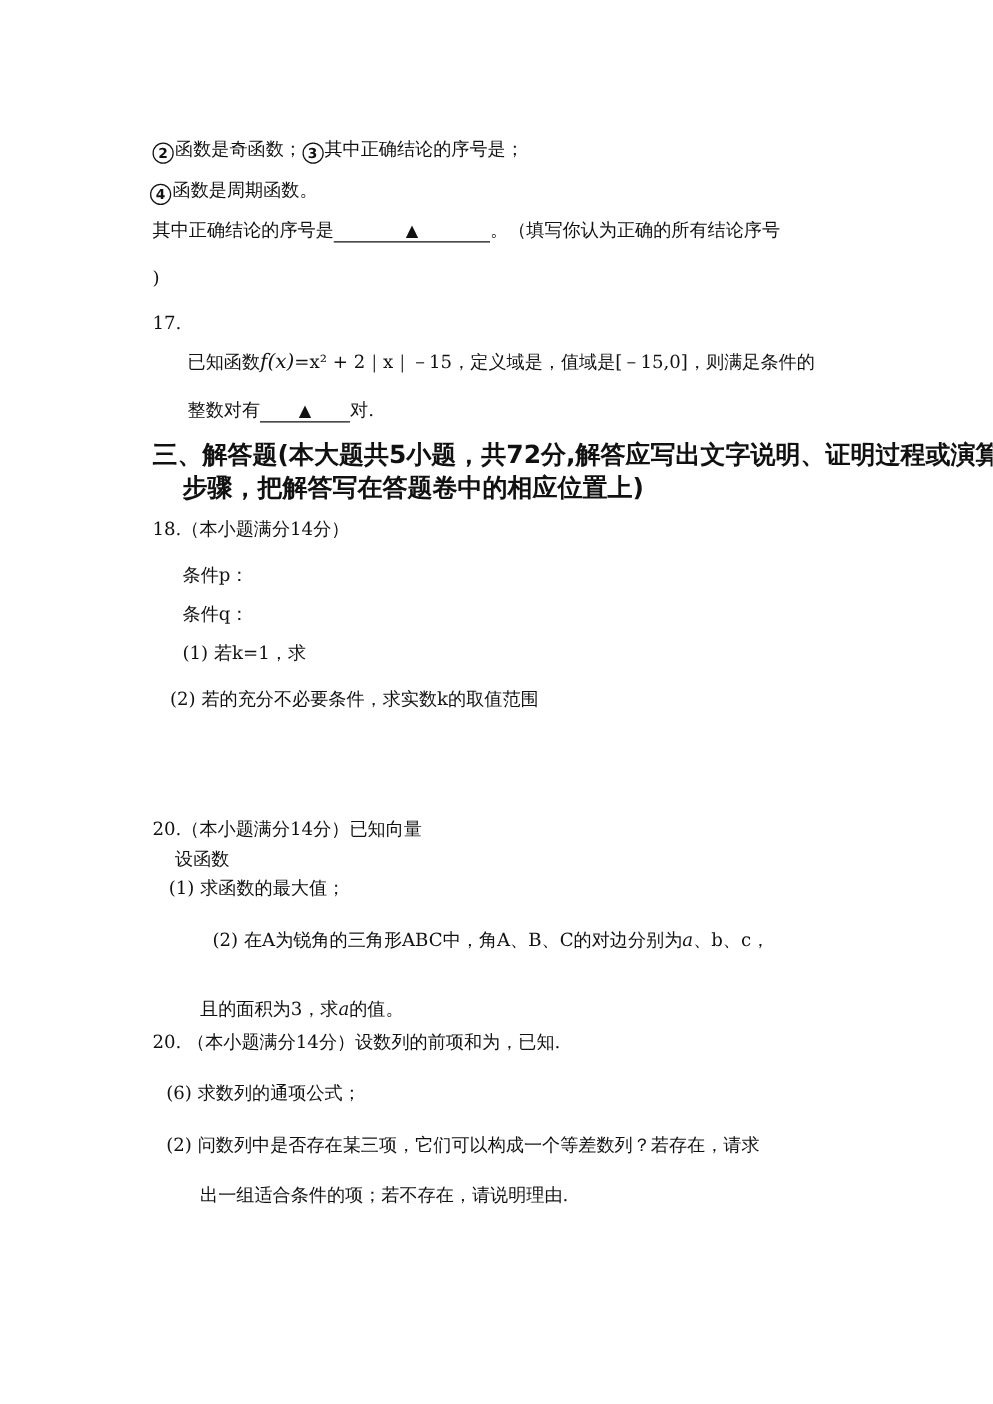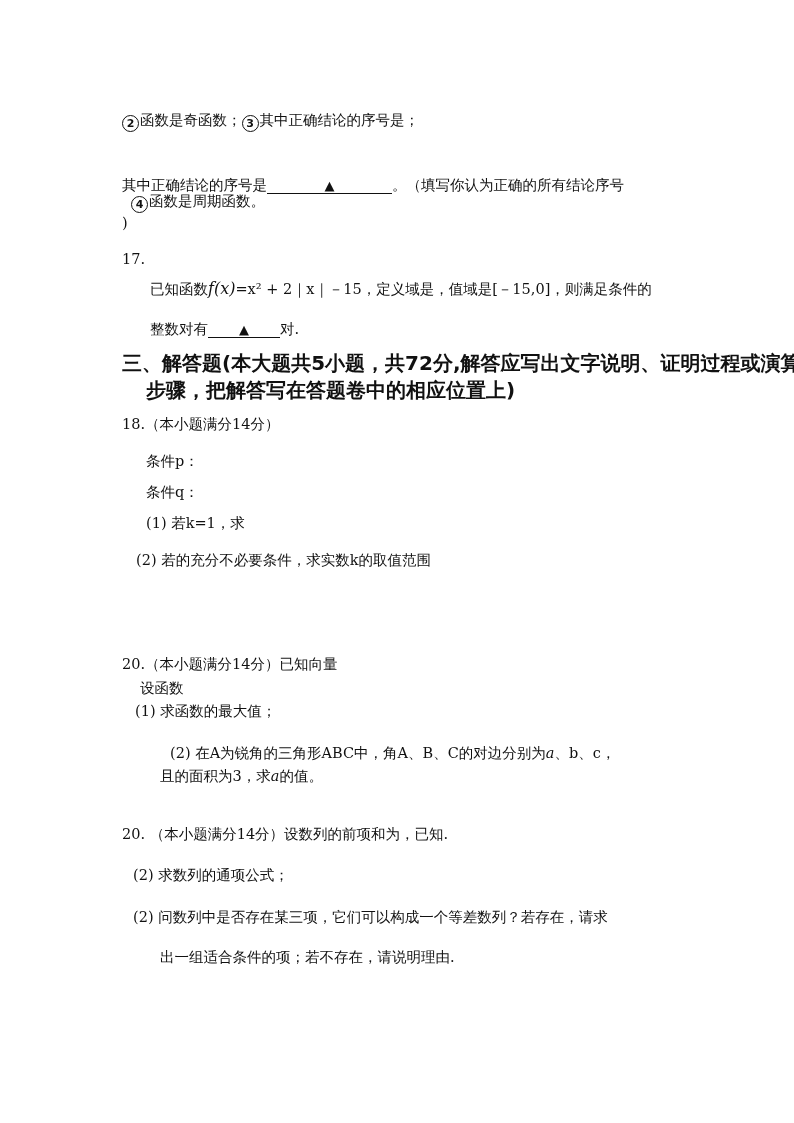--- a/index.html
+++ b/index.html
@@ -26,21 +26,21 @@
     }
     .ital { font-style: italic; }
   </style>
 </head>
 <body>
 
 <div class="line" style="left:122px; top:111px;">
   <span class="circ">2</span><span>函数是奇函数；</span><span class="circ">3</span><span>其中正确结论的序号是；</span>
 </div>
 
-<div class="line" style="left:131px; top:144px;margin-top:48px;">
+<div class="line" style="left:120px; top:144px;">
   <span class="circ">4</span><span>函数是周期函数。</span>
 </div>
 
 <div class="line" style="left:122px; top:176px;">
   <span>其中正确结论的序号是</span><span class="blank" style="width:125px;"><span class="tri">▲</span></span><span>。（填写你认为正确的所有结论序号</span>
 </div>
 
 <div class="line" style="left:122px; top:214px;">)</div>
 
 <div class="line" style="left:122px; top:250px;">17.</div>
@@ -61,20 +61,20 @@
 <div class="line" style="left:146px; top:483px;">条件q：</div>
 <div class="line" style="left:146px; top:514px;">(1) 若k=1，求</div>
 <div class="line" style="left:136px; top:551px;">(2) 若的充分不必要条件，求实数k的取值范围</div>
 
 <div class="line" style="left:122px; top:655px;">20.（本小题满分14分）已知向量</div>
 <div class="line" style="left:140px; top:679px;">设函数</div>
 <div class="line" style="left:135px; top:702px;">(1) 求函数的最大值；</div>
 <div class="line" style="left:170px; top:744px;">
   <span>(2) 在A为锐角的三角形ABC中，角A、B、C的对边分别为</span><span class="ital">a</span><span>、b、c，</span>
 </div>
-<div class="line" style="left:160px; top:767px;">
+<div class="line" style="left:160px; top:799px;">
   <span>且的面积为3，求</span><span class="ital">a</span><span>的值。</span>
 </div>
 
 <div class="line" style="left:122px; top:825px;">20.  （本小题满分14分）设数列的前项和为，已知.</div>
-<div class="line" style="left:133px; top:866px;">(2) 求数列的通项公式；</div>
+<div class="line" style="left:133px; top:866px;">(6) 求数列的通项公式；</div>
 <div class="line" style="left:133px; top:908px;">(2) 问数列中是否存在某三项，它们可以构成一个等差数列？若存在，请求</div>
 <div class="line" style="left:160px; top:948px;">出一组适合条件的项；若不存在，请说明理由.</div>
 
 </body></html>

